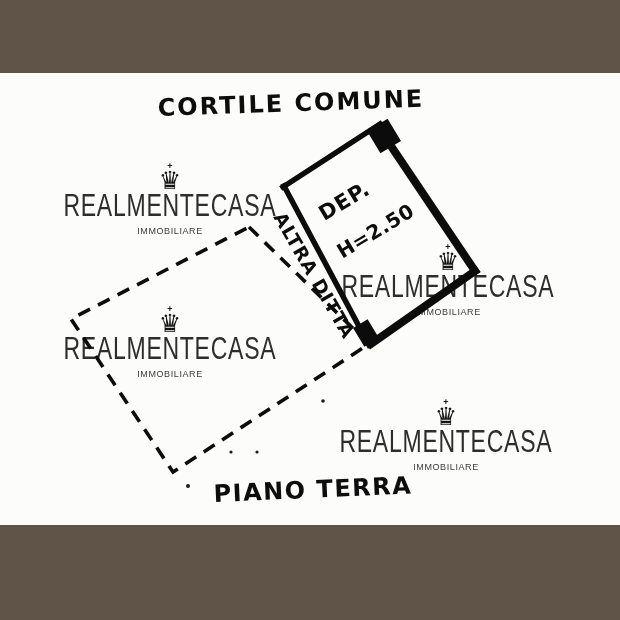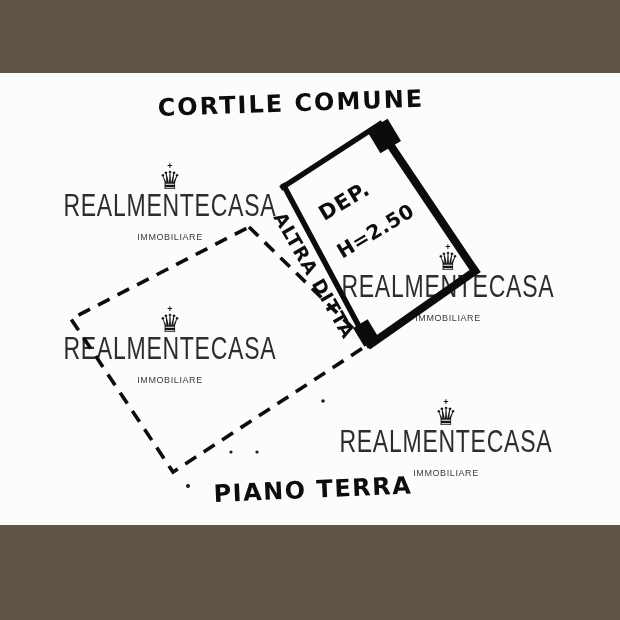--- a/index.html
+++ b/index.html
@@ -18,21 +18,21 @@
     transform:translateX(-50%);z-index:2;text-align:center;color:#262626;
     width:300px;pointer-events:none;
   }
   .wm-crown{line-height:1;color:#151515;display:flex;flex-direction:column;align-items:center;}
   .wm-cross{display:block;font-size:9px;font-weight:bold;line-height:6px;}
   .wm-queen{display:block;font-size:25px;line-height:22px;}
   .wm-brand{
     font-size:32px;line-height:26px;font-weight:400;letter-spacing:1px;
     transform:scaleX(.72);transform-origin:center;white-space:nowrap;color:#2d2d2d;margin-top:1px;
   }
-  .wm-sub{font-size:9px;letter-spacing:.6px;color:#3a3a3a;margin-top:14px;}
+  .wm-sub{font-size:9px;letter-spacing:.6px;color:#3a3a3a;margin-top:8px;}
 
   svg.plan{position:absolute;left:0;top:0;z-index:3;}
   .ink-line{stroke:#0c0c0c;fill:none;}
   .wall-thin{stroke-width:5.5px;stroke-linecap:square;}
   .wall-thick{stroke-width:8px;stroke-linecap:square;}
   .dashed{stroke-width:3.6px;stroke-dasharray:13 9;stroke-linecap:butt;}
   .jamb{fill:#0c0c0c;stroke:none;}
   .speck{fill:#1a1a1a;}
   .hw{
     font-family:"DejaVu Sans",sans-serif;font-weight:bold;fill:#0d0d0d;

